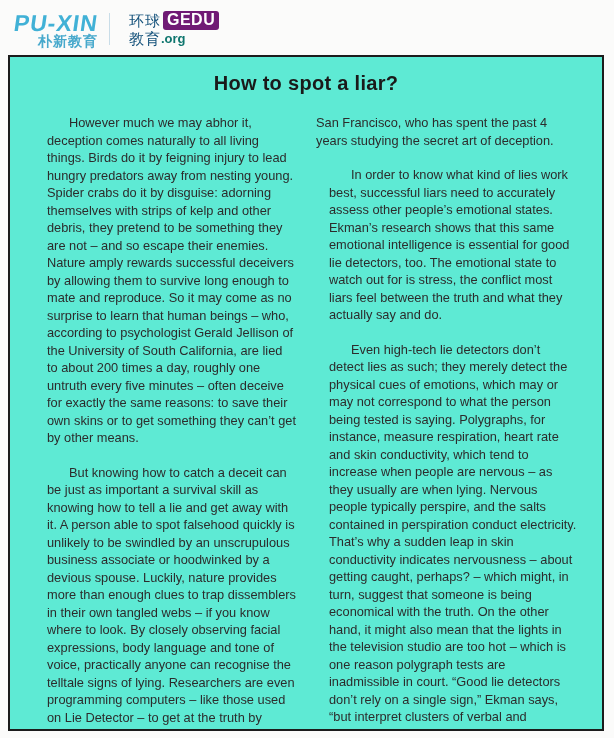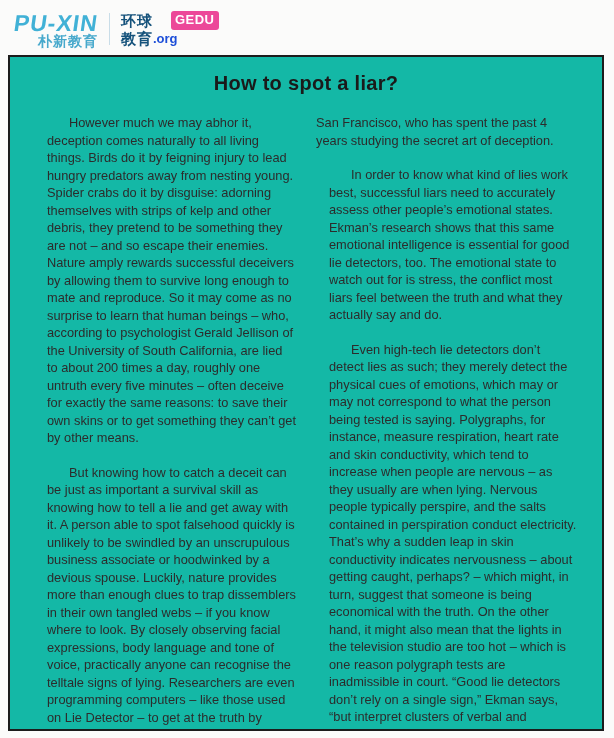--- a/index.html
+++ b/index.html
@@ -23,35 +23,35 @@
     letter-spacing: 1px; transform: skewX(-8deg);
     line-height: 24px;
   }
   .puxin-cn {
     font-size: 14px; font-weight: bold; color: #48a9cc;
     letter-spacing: 1px; line-height: 13px;
   }
   .logo-divider { width: 1px; height: 32px; background: #c9dde8; }
   .logo-right { display: flex; flex-direction: column; line-height: 16px; }
   .logo-row { display: flex; align-items: center; }
-  .cn-dark { color: #15527b; font-weight: bold; font-size: 15px; letter-spacing: 1px; }
+  .cn-dark { color: #15527b; font-weight: normal; font-size: 15px; letter-spacing: 1px; margin-left: 8px; }
   .gedu-badge {
-    background: #ec4899; color: #ffffff; font-weight: bold;
-    font-size: 13px; padding: 1px 4px 2px; border-radius: 3px;
-    margin-left: 18px; position: relative; top: -1px; letter-spacing: 0.5px;
+    background: #701a75; color: #ffffff; font-weight: bold;
+    font-size: 16px; padding: 1px 4px 2px; border-radius: 3px;
+    margin-left: 2px; position: relative; top: -1px; letter-spacing: 0.5px;
   }
-  .org-suffix { color: #1d4ed8; font-weight: bold; font-size: 13px; }
+  .org-suffix { color: #0f766e; font-weight: bold; font-size: 13px; }
 
   
   .page-box {
     position: absolute; left: 8px; top: 55px;
     width: 596px; height: 676px;
     box-sizing: border-box;
     border: 2px solid #1c1c1c;
-    background: #14b8a6;
+    background: #5eead4;
     overflow: hidden;
   }
   .article-title {
     text-align: center;
     font-size: 20px; font-weight: bold; color: #1a1a1a;
     margin: 15px 0 19px;
     letter-spacing: 0.3px;
   }
   .columns {
     display: flex; gap: 20px;

